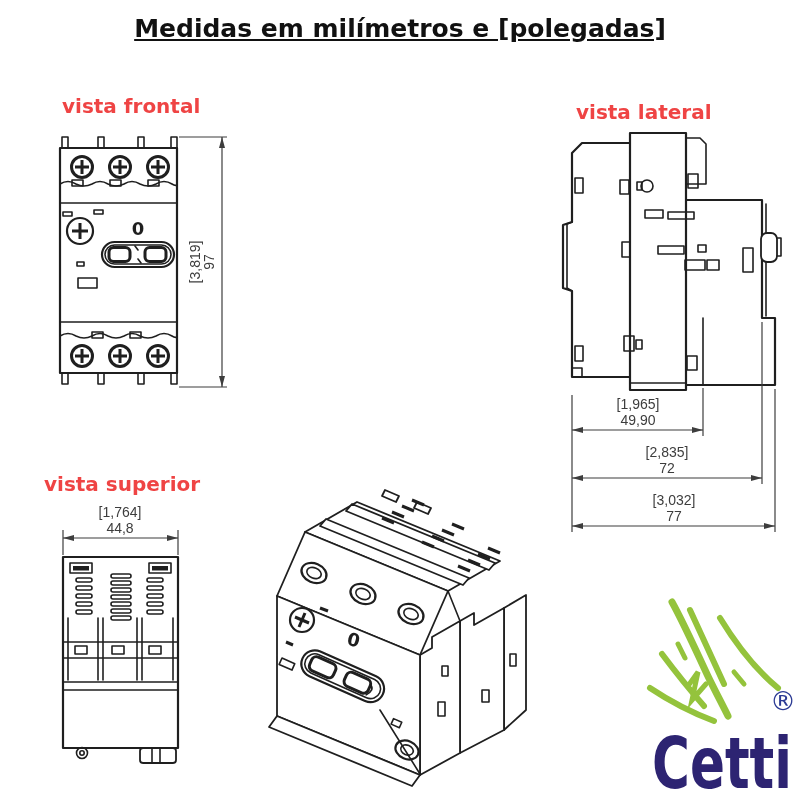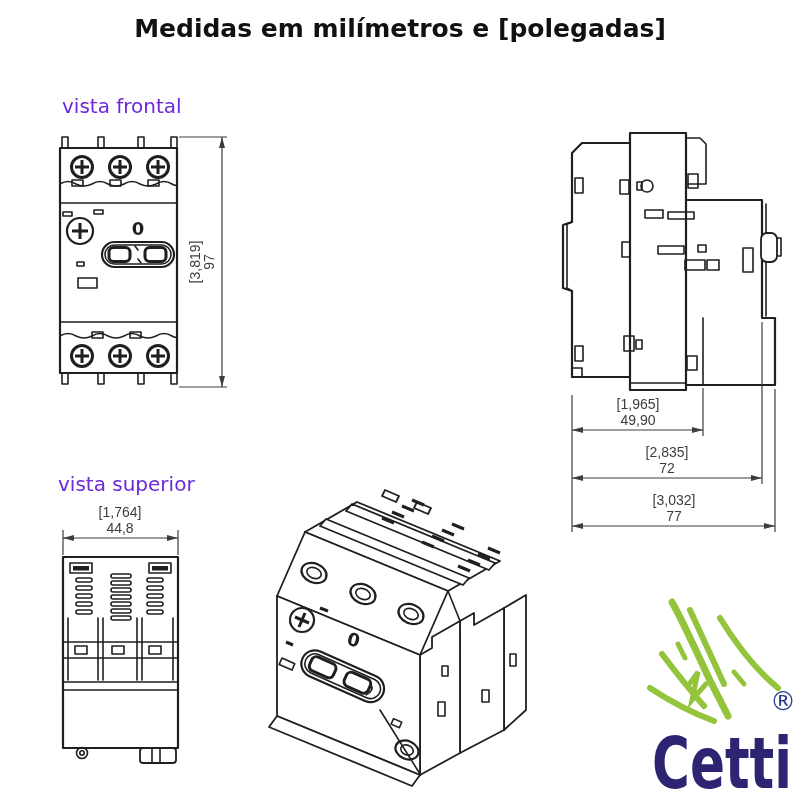--- a/index.html
+++ b/index.html
@@ -1,43 +1,44 @@
 <!DOCTYPE html>
 <html><head>
 <meta charset="utf-8">
 <style>
   html,body{margin:0;padding:0;background:#fff;}
   #canvas{position:relative;width:800px;height:800px;background:#ffffff;overflow:hidden;
           font-family:"DejaVu Sans","Liberation Sans",sans-serif;}
   .page-title{position:absolute;top:14px;left:0;width:100%;text-align:center;
-              font-size:25px;font-weight:bold;color:#111;letter-spacing:0px;}
-  .view-label{position:absolute;font-size:20px;color:#6d28d9;white-space:nowrap;}
+              font-size:25px;font-weight:bold;color:#111;letter-spacing:0px;text-decoration:underline;}
+  .view-label{position:absolute;font-size:20px;color:#ef4444;white-space:nowrap;font-weight:bold;}
   .lbl-frontal{left:62px;top:94px;}
   .lbl-lateral{left:576px;top:100px;}
-  .lbl-superior{left:44px;top:472px;margin-left:14px;}
+  .lbl-superior{left:44px;top:472px;}
   .lbl-diagonal{left:320px;top:434px;}
   svg{position:absolute;overflow:visible;}
   svg *{vector-effect:non-scaling-stroke;}
   .ln{stroke:#1f1f1f;fill:none;stroke-width:1.6;stroke-linejoin:round;stroke-linecap:round;}
   .ln2{stroke:#1f1f1f;fill:none;stroke-width:2.2;stroke-linejoin:round;}
   .lnw{stroke:#1f1f1f;fill:#ffffff;stroke-width:1.8;stroke-linejoin:round;}
   .thick{stroke:#1f1f1f;fill:none;stroke-width:3;}
   .dimline{stroke:#3d3d3d;stroke-width:1.2;fill:none;}
   .arrow{fill:#3d3d3d;stroke:none;}
   .dimtxt{font-family:"Liberation Sans",sans-serif;font-size:14px;fill:#3d3d3d;text-anchor:middle;}
   .switchtxt{font-family:"DejaVu Sans",sans-serif;font-weight:bold;font-size:18px;fill:#1f1f1f;text-anchor:middle;}
 </style>
 </head>
 <body>
 
 <div id="canvas">
 
   <div class="page-title">Medidas em milímetros e [polegadas]</div>
 
   <div class="view-label lbl-frontal">vista frontal</div>
+  <div class="view-label lbl-lateral">vista lateral</div>
   <div class="view-label lbl-superior">vista superior</div>
 
   <svg style="left:42px;top:123px" width="200" height="285" viewBox="0 0 200 285">
     <g>
 
       <path class="ln" d="M20,25 V14 H26 V25 M56,25 V14 H62 V25 M96,25 V14 H102 V25 M129,25 V14 H135 V25"></path>
 
       <rect class="ln2" x="18" y="25" width="117" height="225"></rect>
 
       <g>

